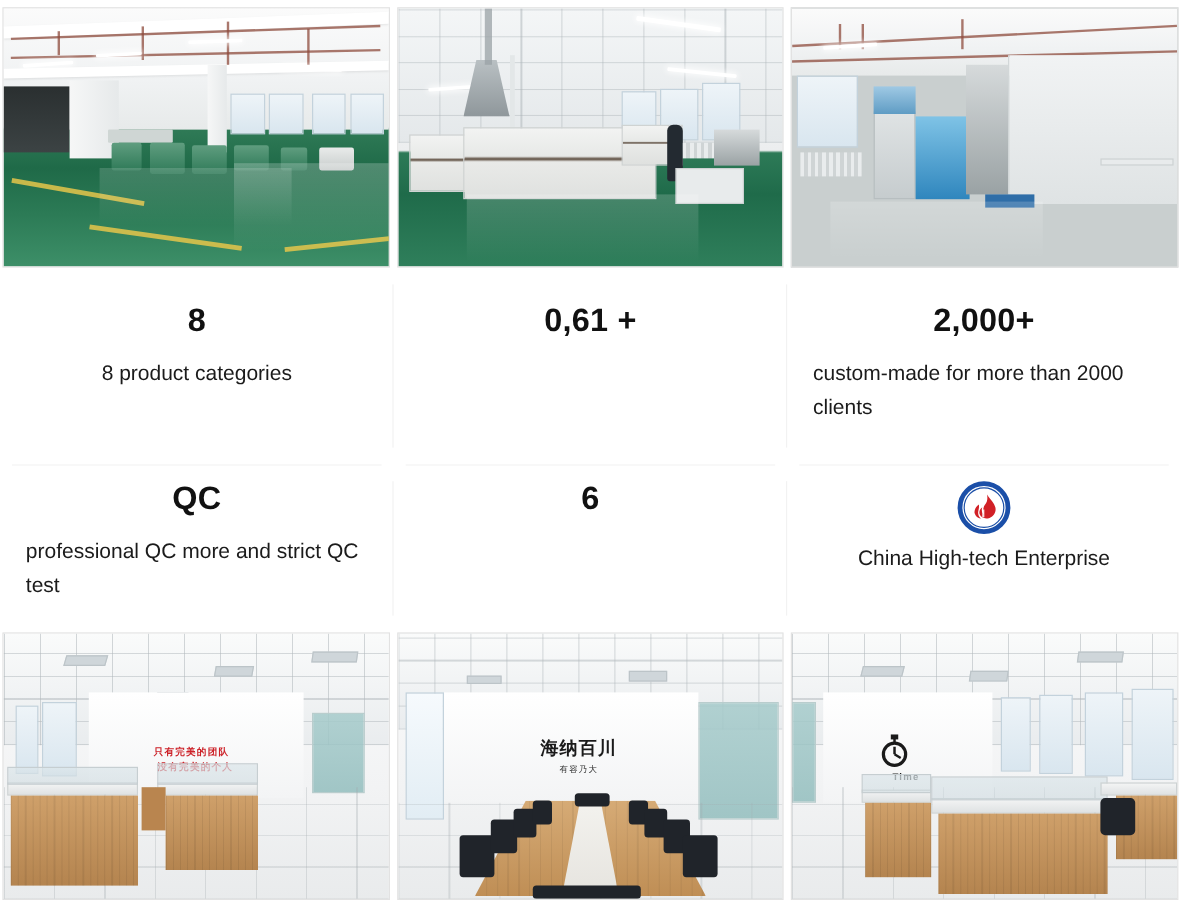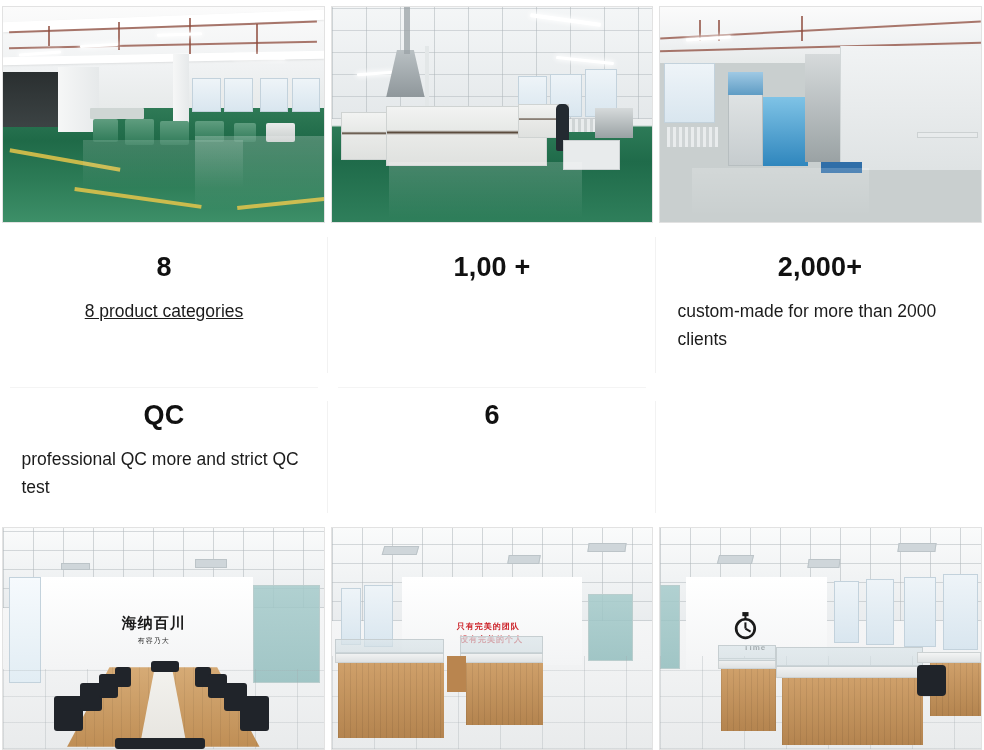--- a/index.html
+++ b/index.html
@@ -137,21 +137,21 @@
   }
   .stat-desc {
     margin-top:14px;
     font-size:17.5px;
     line-height:1.62;
     color:#1b1b1b;
     text-align:left;
     max-width:285px;
     font-weight:400;
   }
-  .stat-desc.center { text-align:left;text-decoration:underline; }
+  .stat-desc.center { text-align:left; }
   .logo-wrap { display:flex; flex-direction:column; align-items:center; }
   .hitech-logo { width:44px; height:44px; position:relative; }
   .hitech-logo .ring {
     position:absolute; inset:0; border-radius:50%;
     border:4px solid #1b4fa8;
     box-sizing:border-box;
   }
   .hitech-logo .ring2 {
     position:absolute; inset:5px; border-radius:50%;
     border:1px solid #1b4fa8;
@@ -248,40 +248,76 @@
   </div>
 
   <div class="stats">
 
     <div class="cell r1">
       <div class="stat-num">8</div>
       <div class="stat-desc center">8 product categories</div>
     </div>
 
     <div class="cell r1">
-      <div class="stat-num">1,00 +</div>
+      <div class="stat-num">0,61 +</div>
     </div>
 
     <div class="cell r1 last">
       <div class="stat-num">2,000+</div>
       <div class="stat-desc">custom-made for more than 2000 clients</div>
     </div>
 
     <div class="cell r2">
       <div class="stat-num">QC</div>
       <div class="stat-desc">professional QC more and strict QC test</div>
     </div>
 
     <div class="cell r2">
       <div class="stat-num">6</div>
     </div>
 
+    <div class="cell r2 last">
+      <div class="logo-wrap">
+        <div class="hitech-logo">
+          <div class="ring"></div>
+          <div class="ring2"></div>
+          <svg class="flame" viewBox="0 0 22 24">
+            <path d="M13.5 1 C16.5 5.5 19.5 8 20.5 12 C21.3 15.4 19.4 19.2 15.6 20.6 C12 21.9 8.4 20.4 7.4 17.6 C6.6 15.3 7.7 13 9.6 11.7 C8.7 14 9.2 16.4 11 17.4 C9.6 14.4 10.6 11 12.4 8.8 C13.7 7.2 14.2 4.2 13.5 1 Z" fill="#d12026"></path>
+            <path d="M6.6 9.5 C4.2 11.4 2.6 14 3.2 16.8 C3.8 19.4 6 21 8.4 21.2 C6.6 19.6 5.8 17.4 6.2 15.2 C6.5 13.3 7.3 11.2 6.6 9.5 Z" fill="#d12026"></path>
+            <path d="M9.5 13.5 L11.3 13.5 L11.3 20 L9.5 20 Z" fill="#ffffff" opacity="0.85"></path>
+          </svg>
+        </div>
+        <div class="logo-label">China High-tech Enterprise</div>
+      </div>
+    </div>
   </div>
 
   <div class="photo-row bottom" style="position:absolute;left:0;top:527px;">
+
+    <div class="photo ph-office">
+      <div class="ceil-grid"></div>
+      <div class="lamp" style="left:16%;top:8%;width:11%;height:4%;transform:skewX(-16deg);"></div>
+      <div class="lamp" style="left:55%;top:12%;width:10%;height:4%;transform:skewX(-10deg);"></div>
+      <div class="lamp" style="left:80%;top:7%;width:12%;height:4%;transform:skewX(-8deg);"></div>
+      <div class="lamp" style="left:40%;top:22%;width:8%;height:3%;"></div>
+      <div class="wall" style="left:22%;top:22%;width:56%;height:40%;"></div>
+      <div class="win" style="left:10%;top:26%;width:9%;height:28%;"></div>
+      <div class="win" style="left:3%;top:27%;width:6%;height:26%;"></div>
+      <div class="greenglass" style="left:80%;top:30%;width:14%;height:30%;"></div>
+      <div class="wallart" style="left:39%;top:42%;font-size:8px;color:#cc2128;">只有完美的团队</div>
+      <div class="wallart" style="left:40%;top:48%;font-size:8px;color:#cc2128;">没有完美的个人</div>
+      <div class="floor-tile" style="height:42%;"></div>
+      <div class="desktop" style="left:1%;top:56%;width:34%;height:5%;"></div>
+      <div class="desk" style="left:2%;top:61%;width:33%;height:34%;"></div>
+      <div class="glasspart" style="left:1%;top:50%;width:34%;height:7%;"></div>
+      <div class="desktop" style="left:40%;top:56%;width:26%;height:5%;"></div>
+      <div class="desk" style="left:42%;top:61%;width:24%;height:28%;"></div>
+      <div class="glasspart" style="left:40%;top:49%;width:26%;height:8%;"></div>
+      <div class="desk" style="left:36%;top:58%;width:6%;height:16%;background:#b9854f;"></div>
+    </div>
 
     <div class="photo ph-office">
       <div class="ceil-grid" style="height:36%;"></div>
       <div class="lamp" style="left:18%;top:16%;width:9%;height:3%;"></div>
       <div class="lamp" style="left:60%;top:14%;width:10%;height:4%;"></div>
       <div class="wall" style="left:12%;top:22%;width:66%;height:42%;"></div>
       <div class="win" style="left:2%;top:22%;width:10%;height:48%;background:linear-gradient(180deg,#f6fafd,#e2edf4);"></div>
       <div class="greenglass" style="left:78%;top:26%;width:21%;height:44%;"></div>
       <div class="wallart" style="left:37%;top:39%;font-size:15px;color:#1a1a1a;">海纳百川</div>
       <div class="wallart" style="left:42%;top:49%;font-size:7px;color:#2b2b2b;font-weight:normal;">有容乃大</div>
@@ -291,42 +327,20 @@
       <div class="chair" style="left:16%;top:76%;width:9%;height:16%;"></div>
       <div class="chair" style="left:24%;top:70%;width:7%;height:13%;"></div>
       <div class="chair" style="left:30%;top:66%;width:6%;height:11%;"></div>
       <div class="chair" style="left:35%;top:63%;width:5%;height:9%;"></div>
       <div class="chair" style="left:60%;top:63%;width:5%;height:9%;"></div>
       <div class="chair" style="left:64%;top:66%;width:6%;height:11%;"></div>
       <div class="chair" style="left:69%;top:70%;width:7%;height:13%;"></div>
       <div class="chair" style="left:74%;top:76%;width:9%;height:16%;"></div>
       <div class="chair" style="left:46%;top:60%;width:9%;height:5%;"></div>
       <div class="chair" style="left:35%;top:95%;width:28%;height:5%;"></div>
-    </div>
-
-    <div class="photo ph-office">
-      <div class="ceil-grid"></div>
-      <div class="lamp" style="left:16%;top:8%;width:11%;height:4%;transform:skewX(-16deg);"></div>
-      <div class="lamp" style="left:55%;top:12%;width:10%;height:4%;transform:skewX(-10deg);"></div>
-      <div class="lamp" style="left:80%;top:7%;width:12%;height:4%;transform:skewX(-8deg);"></div>
-      <div class="lamp" style="left:40%;top:22%;width:8%;height:3%;"></div>
-      <div class="wall" style="left:22%;top:22%;width:56%;height:40%;"></div>
-      <div class="win" style="left:10%;top:26%;width:9%;height:28%;"></div>
-      <div class="win" style="left:3%;top:27%;width:6%;height:26%;"></div>
-      <div class="greenglass" style="left:80%;top:30%;width:14%;height:30%;"></div>
-      <div class="wallart" style="left:39%;top:42%;font-size:8px;color:#cc2128;">只有完美的团队</div>
-      <div class="wallart" style="left:40%;top:48%;font-size:8px;color:#cc2128;">没有完美的个人</div>
-      <div class="floor-tile" style="height:42%;"></div>
-      <div class="desktop" style="left:1%;top:56%;width:34%;height:5%;"></div>
-      <div class="desk" style="left:2%;top:61%;width:33%;height:34%;"></div>
-      <div class="glasspart" style="left:1%;top:50%;width:34%;height:7%;"></div>
-      <div class="desktop" style="left:40%;top:56%;width:26%;height:5%;"></div>
-      <div class="desk" style="left:42%;top:61%;width:24%;height:28%;"></div>
-      <div class="glasspart" style="left:40%;top:49%;width:26%;height:8%;"></div>
-      <div class="desk" style="left:36%;top:58%;width:6%;height:16%;background:#b9854f;"></div>
     </div>
 
     <div class="photo ph-office">
       <div class="ceil-grid"></div>
       <div class="lamp" style="left:18%;top:12%;width:11%;height:4%;transform:skewX(-14deg);"></div>
       <div class="lamp" style="left:46%;top:14%;width:10%;height:4%;transform:skewX(-8deg);"></div>
       <div class="lamp" style="left:74%;top:7%;width:12%;height:4%;transform:skewX(-8deg);"></div>
       <div class="wall" style="left:8%;top:22%;width:44%;height:42%;"></div>
       <div class="win" style="left:54%;top:24%;width:8%;height:28%;"></div>
       <div class="win" style="left:64%;top:23%;width:9%;height:30%;"></div>

